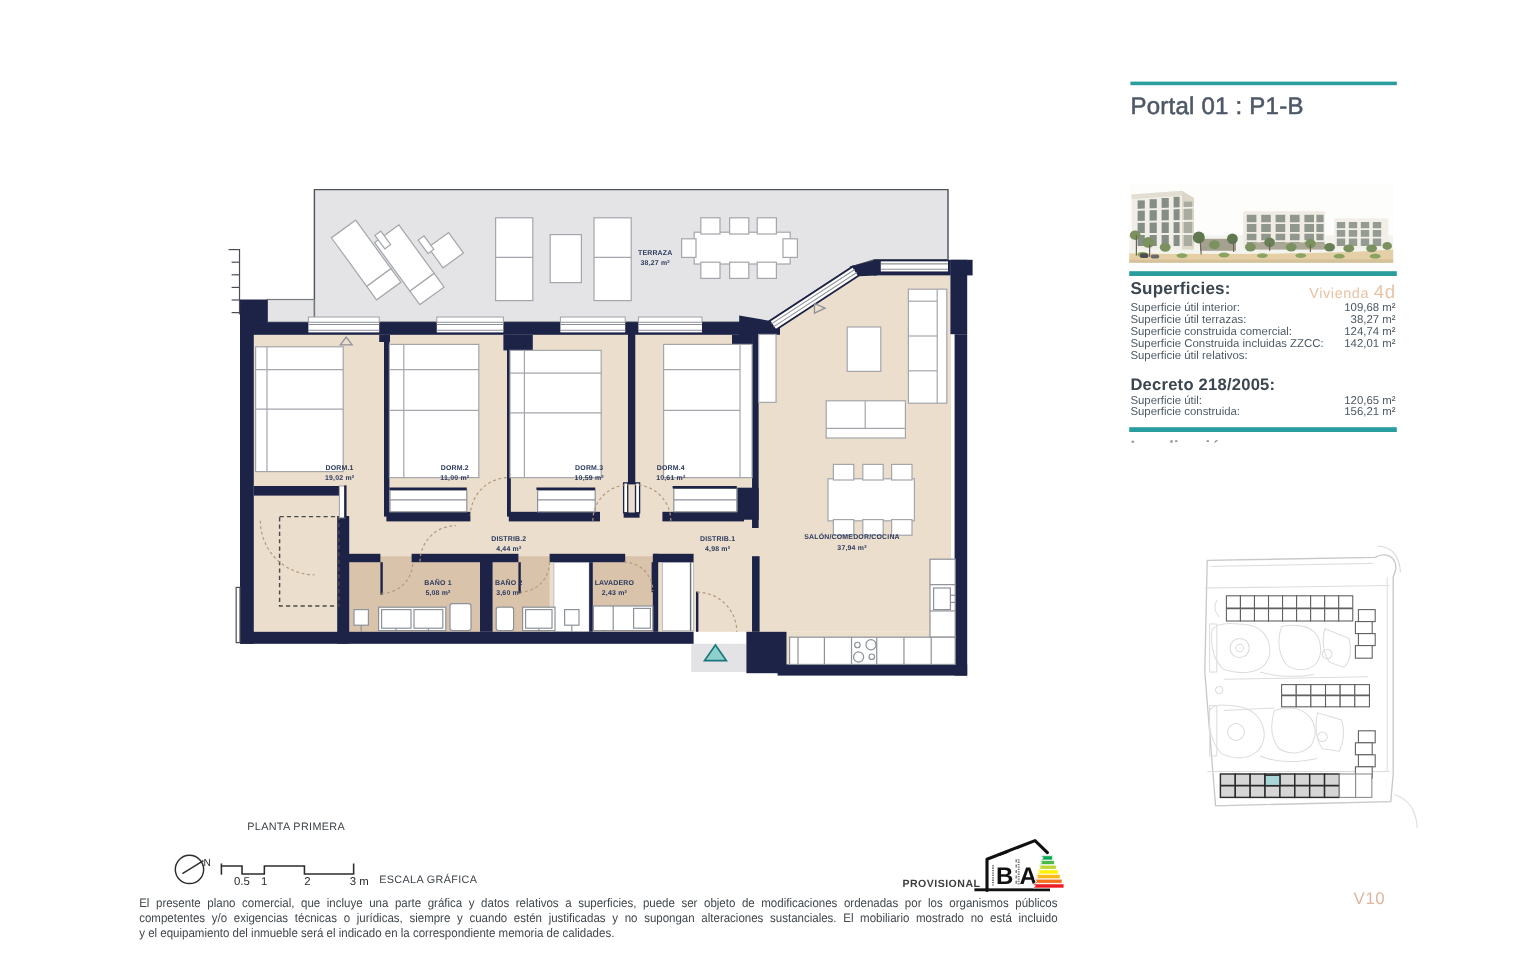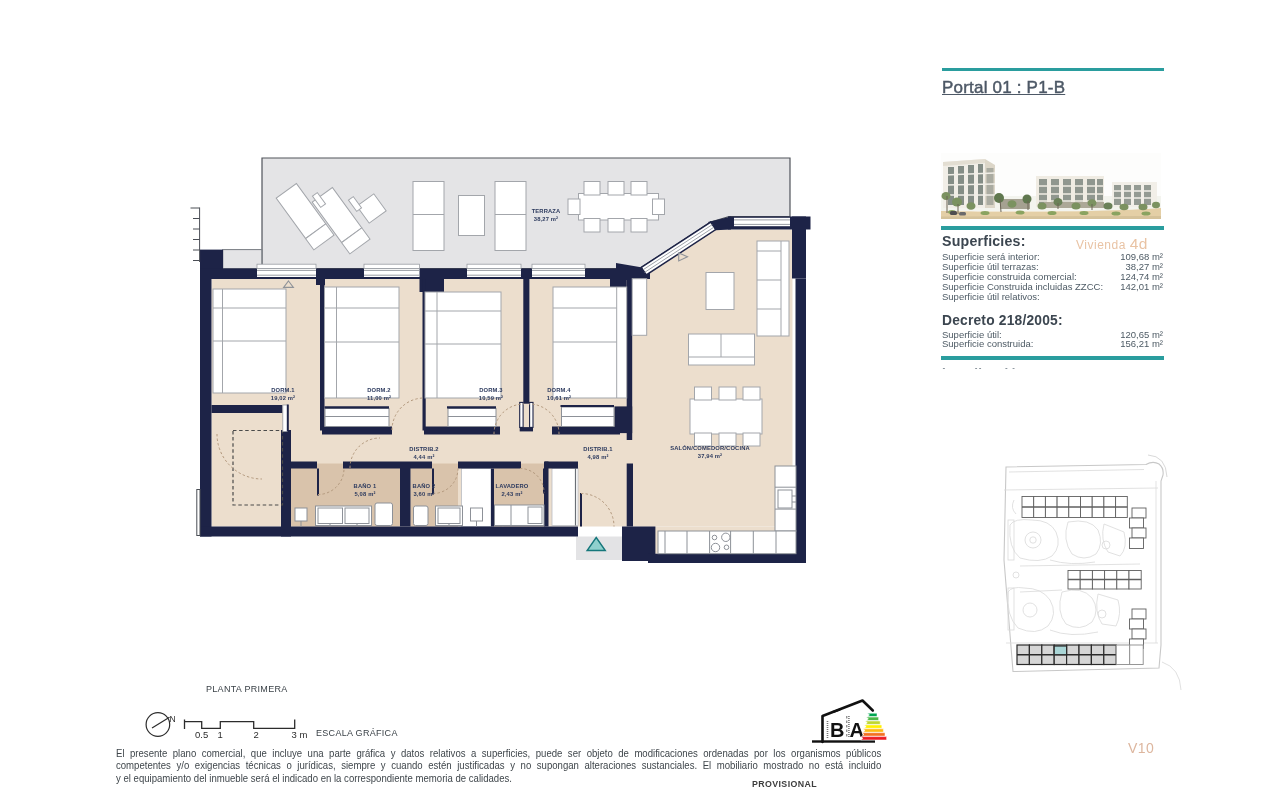--- a/index.html
+++ b/index.html
@@ -604,31 +604,31 @@
       <text x="195" y="737.5">0.5</text>
       <text x="217.5" y="737.5">1</text>
       <text x="253.5" y="737.5">2</text>
       <text x="291.5" y="737.5">3 m</text>
     </g>
   </g>
 </svg>
 
 <div class="abs" style="left:942px;top:67.5px;width:222px;height:3.6px;background:#2a9d9e;"></div>
 
-<div class="abs" style="left:942px;top:77.5px;font-size:17px;font-weight:400;color:#4d5866;letter-spacing:.2px;text-decoration:underline;-webkit-text-stroke:0.45px #4d5866;">Portal 01 : P1-B</div>
+<div class="abs" style="left:942px;top:77.5px;font-size:20px;font-weight:400;color:#4d5866;letter-spacing:.2px;-webkit-text-stroke:0.45px #4d5866;">Portal 01 : P1-B</div>
 
 <div class="abs" style="left:941px;top:226.4px;width:223px;height:3.6px;background:#2a9d9e;"></div>
 
 <div class="abs" style="left:942px;top:233px;font-size:14.2px;font-weight:700;color:#3c4650;letter-spacing:.2px;">Superficies:</div>
 
-<div class="abs" style="left:1061px;top:234.5px;width:102px;text-align:center;color:#e9c3a4;white-space:nowrap;"><span style="font-size:12px;font-weight:400;letter-spacing:.5px;">Vivienda </span><span style="font-size:15.5px;font-weight:400;letter-spacing:.5px;">4d</span></div>
+<div class="abs" style="left:1061px;top:234.5px;width:102px;text-align:right;color:#e9c3a4;white-space:nowrap;"><span style="font-size:12px;font-weight:400;letter-spacing:.5px;">Vivienda </span><span style="font-size:15.5px;font-weight:400;letter-spacing:.5px;">4d</span></div>
 
 <div id="panel-rows" class="abs" style="left:942px;top:252.4px;width:221px;font-size:9.5px;line-height:9.85px;color:#4d5a64;">
   <div>
-      <span style="float:left">Superficie será interior:</span>
+      <span style="float:left">Superficie útil interior:</span>
       <span style="float:right">109,68 m²</span>
     </div>
   <div style="clear:both">
       <span style="float:left">Superficie útil terrazas:</span>
       <span style="float:right">38,27 m²</span>
     </div>
   <div style="clear:both">
       <span style="float:left">Superficie construida comercial:</span>
       <span style="float:right">124,74 m²</span>
     </div>
@@ -657,19 +657,19 @@
 <div class="abs" style="left:941px;top:356px;width:223px;height:3.8px;background:#2a9d9e;"></div>
 
 <div class="abs" style="left:942px;top:364.5px;width:223px;height:4.5px;overflow:hidden;font-size:13.5px;font-weight:700;color:#8b949c;letter-spacing:.2px;">Localización</div>
 
 <div class="abs" style="left:1128px;top:739.5px;font-size:14px;font-weight:400;color:#ddb69e;letter-spacing:.5px;">V10</div>
 
 <div class="abs" style="left:188px;top:684px;font-size:9px;color:#3b4248;letter-spacing:.3px;margin-left:18px;">PLANTA PRIMERA</div>
 
 <div class="abs" style="left:316px;top:728px;font-size:9px;color:#3b4248;letter-spacing:.3px;">ESCALA GRÁFICA</div>
 
-<div class="abs" style="left:752px;top:731px;font-size:8.8px;font-weight:700;color:#3d3d3d;letter-spacing:.4px;margin-top:48px;">PROVISIONAL</div>
+<div class="abs" style="left:752px;top:731px;font-size:8.8px;font-weight:700;color:#3d3d3d;letter-spacing:.4px;">PROVISIONAL</div>
 
 <div class="abs" style="left:116px;top:747.5px;width:822px;font-size:10.3px;line-height:12.6px;color:#3f464b;letter-spacing:0px;transform:scaleX(0.931);transform-origin:0 0;">
 <div style="text-align:justify;text-align-last:justify;">El presente plano comercial, que incluye una parte gráfica y datos relativos a superficies, puede ser objeto de modificaciones ordenadas por los organismos públicos</div>
 <div style="text-align:justify;text-align-last:justify;">competentes y/o exigencias técnicas o jurídicas, siempre y cuando estén justificadas y no supongan alteraciones sustanciales. El mobiliario mostrado no está incluido</div>
 <div>y el equipamiento del inmueble será el indicado en la correspondiente memoria de calidades.</div>
 </div>
 
 </body></html>

